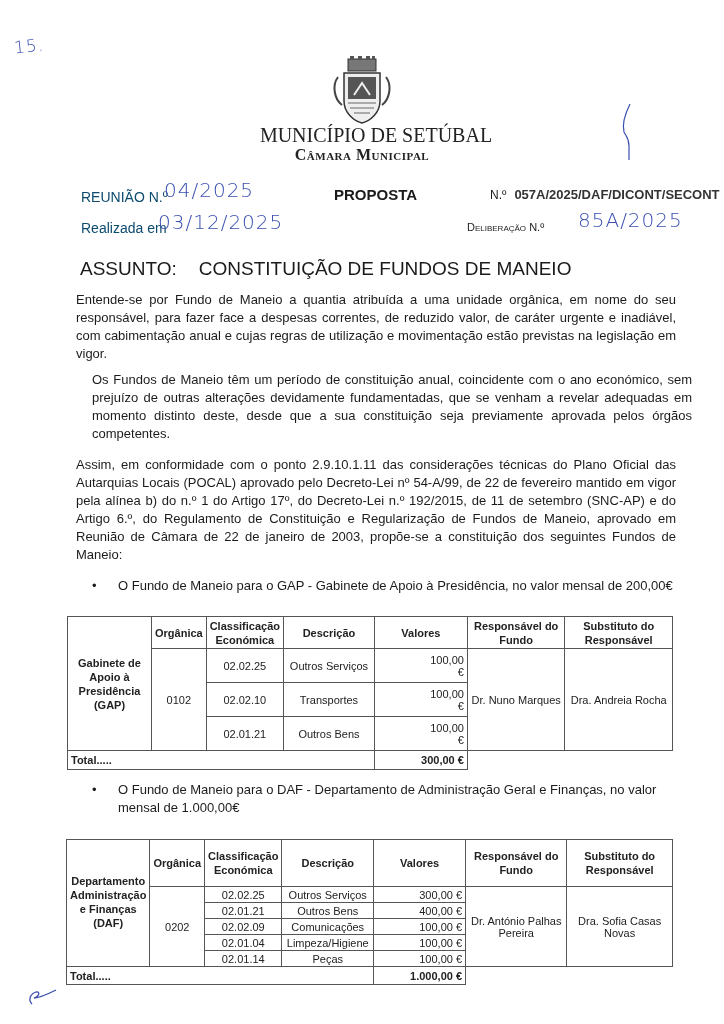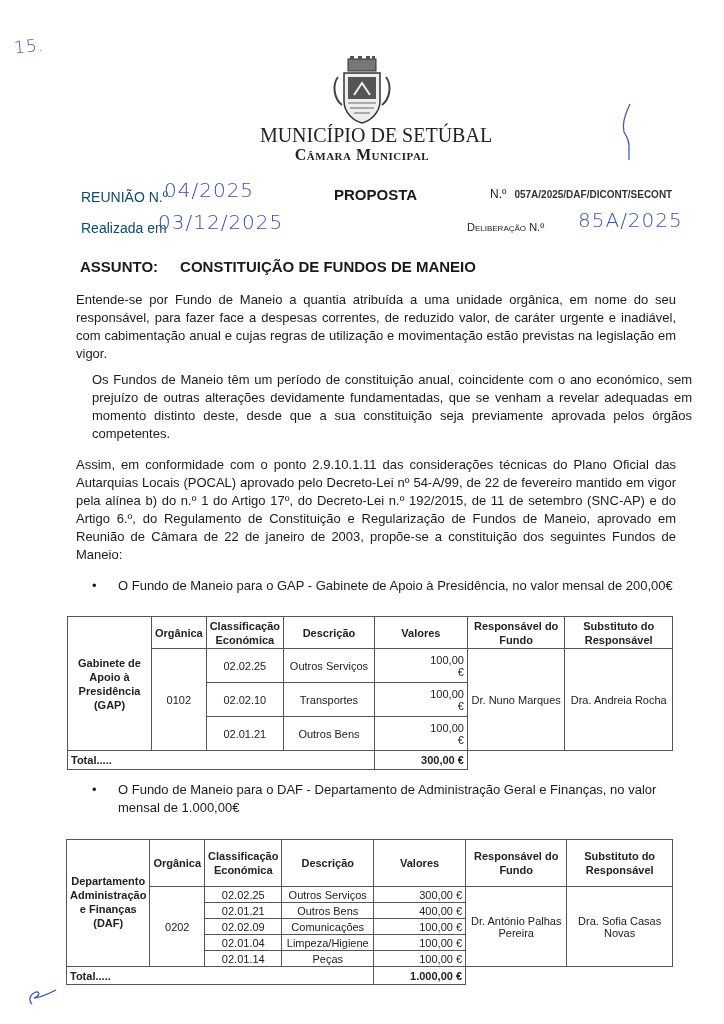--- a/index.html
+++ b/index.html
@@ -9,22 +9,22 @@
   .page-num { left:14px; top:36px; font-size:17px; transform:rotate(-6deg); }
   .corner-mark { left:620px; top:102px; width:14px; height:60px; }
   .crest { left:330px; top:55px; width:64px; height:72px; }
   .muni-title { left:14px; width:724px; top:124px; text-align:center; font-family:"Liberation Serif", serif; font-size:20px; color:#222; }
   .camara { left:0; width:724px; top:146px; text-align:center; font-family:"Liberation Serif", serif; font-size:16px; font-weight:bold; font-variant:small-caps; letter-spacing:0.5px; color:#222; }
   .lbl { font-size:14px; color:#0c4a6e; }
   .lbl-sc { font-size:11px; font-variant:small-caps; color:#222; }
   .hand-val { font-size:20px; }
   .proposta { left:334px; top:186px; font-size:15px; font-weight:bold; }
   .prop-num { left:490px; top:187px; font-size:12px; }
-  .prop-num span.code { font-size:10px; font-weight:bold; margin-left:8px; color:#333; }
-  .assunto { left:80px; top:258px; font-size:15px; font-weight:bold; }
+  .prop-num span.code { font-size:13px; font-weight:bold; margin-left:8px; color:#333; }
+  .assunto { left:80px; top:258px; font-size:19px; font-weight:normal; }
   .assunto .subj { margin-left:22px; }
   .para { left:76px; width:600px; font-size:13px; line-height:18px; text-align:justify; color:#1c1c1c; }
   .bullet { left:96px; width:590px; font-size:13px; line-height:18px; color:#1c1c1c; }
   .bullet::before { content:"\2022"; position:absolute; left:-4px; }
   .bullet span { display:block; margin-left:22px; }
   table.fund { position:absolute; border-collapse:collapse; font-size:11px; color:#222; }
   table.fund td, table.fund th { border:1px solid #555; padding:1px 3px; text-align:center; vertical-align:middle; font-weight:normal; }
   table.fund th { font-weight:bold; line-height:14px; }
   table.fund td.unit { font-weight:bold; line-height:14px; }
   table.fund td.val { text-align:right; }

